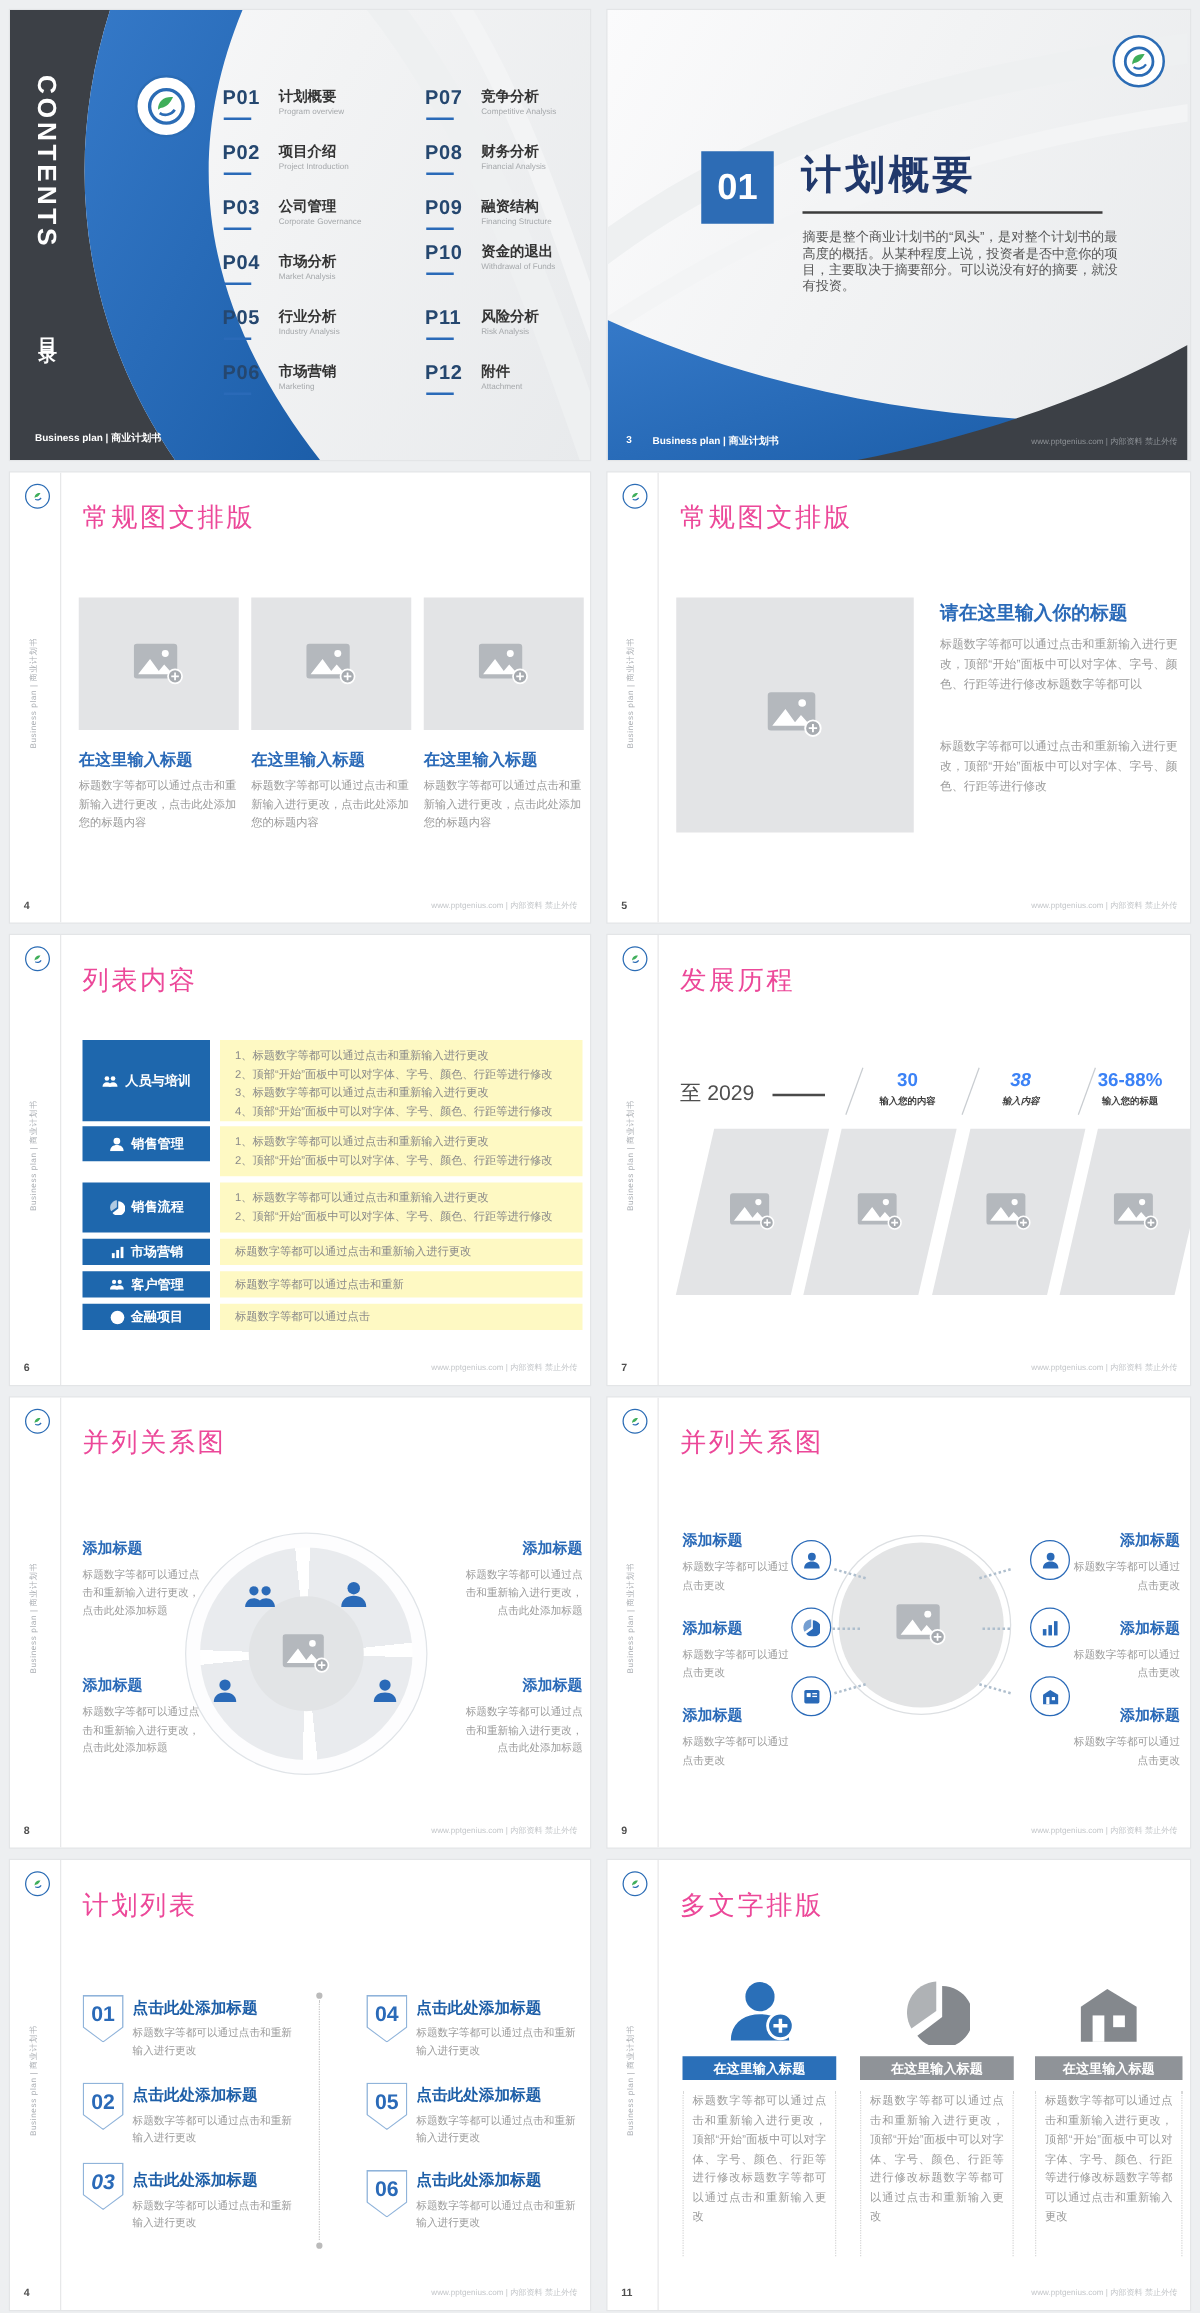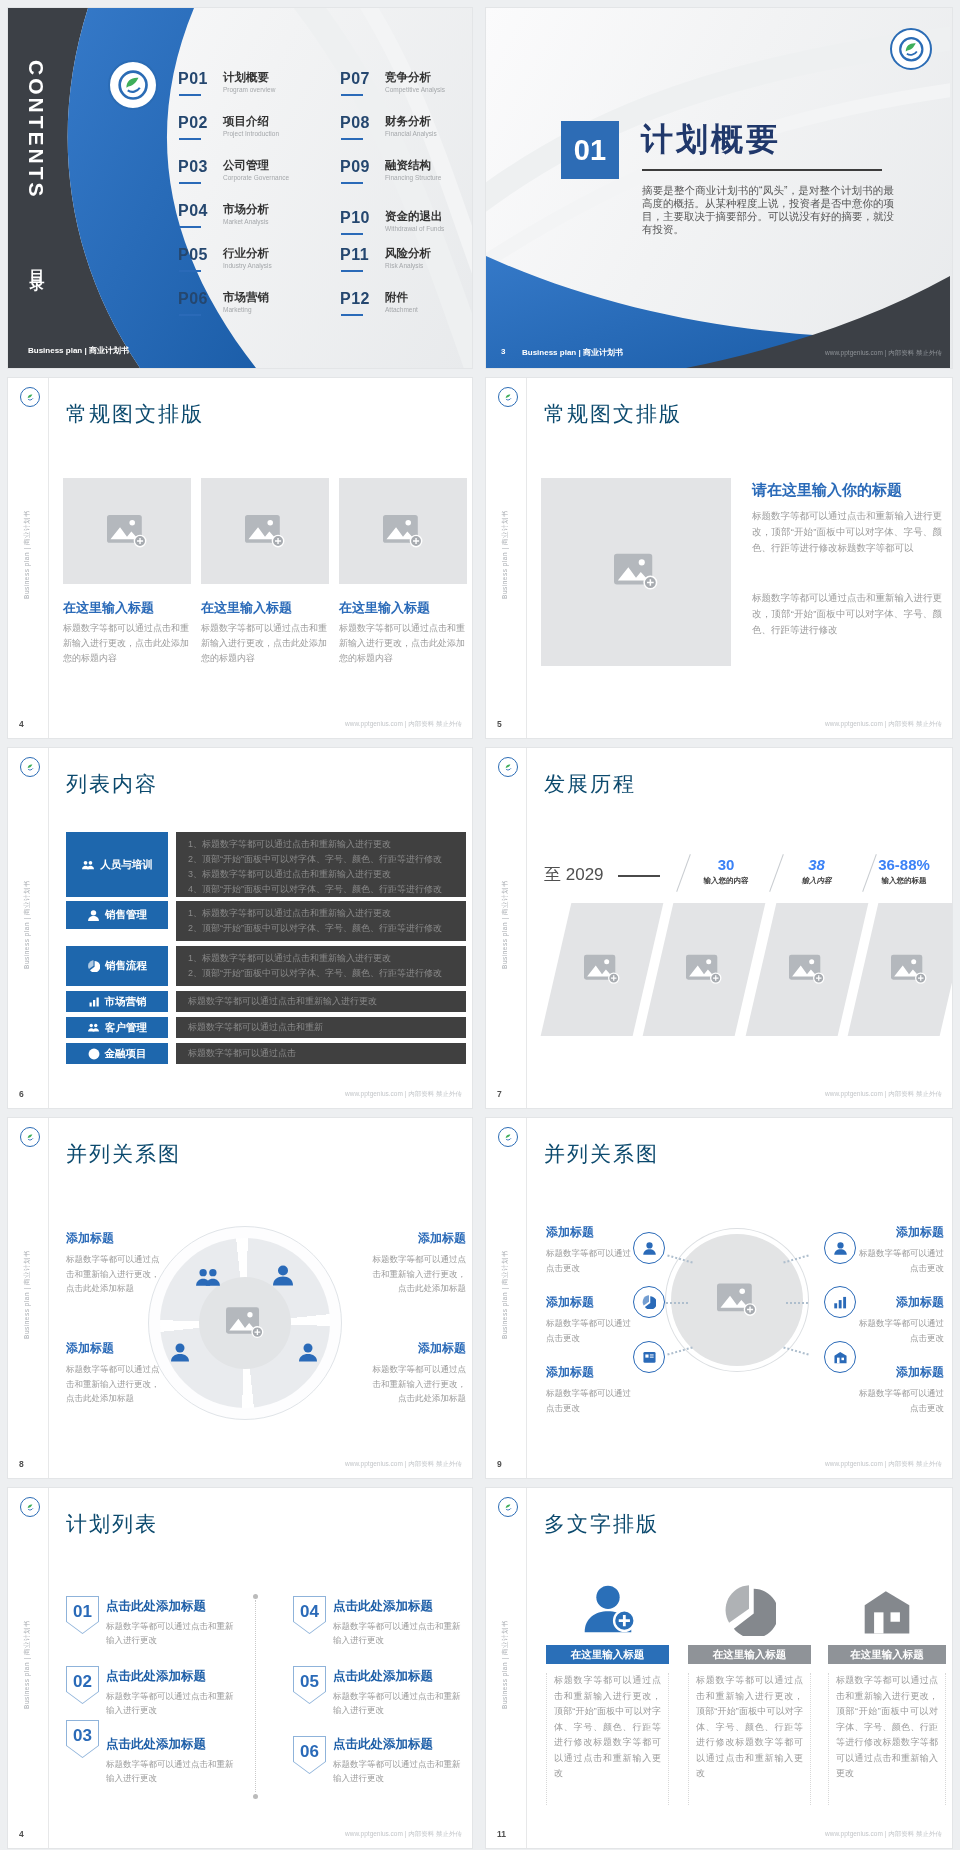--- a/index.html
+++ b/index.html
@@ -6,32 +6,32 @@
   body{width:960px;height:1850px;background:#edeff1;font-family:"Liberation Sans","DejaVu Sans",sans-serif;}
   .grid{display:grid;grid-template-columns:464px 466px;grid-auto-rows:360px;gap:10px 14px;padding:8px;}
   .slide{position:relative;background:#fff;overflow:hidden;box-shadow:0 0 0 1px rgba(0,0,0,.04);}
   .abs{position:absolute;}
   
   .cover{background:linear-gradient(118deg,#fbfbfc 0%,#f2f3f4 45%,#e8eaec 100%);}
   
   .logo{position:absolute;border-radius:50%;background:#fff;border:2px solid #2b6cb5;box-sizing:border-box;display:flex;align-items:center;justify-content:center;}
   .logo svg{width:70%;height:70%;}
   
-  .c-title{position:absolute;left:58px;top:22px;font-size:21px;color:#0c4a6e;letter-spacing:2px;}
+  .c-title{position:absolute;left:58px;top:22px;font-size:21px;color:#ec4899;letter-spacing:2px;}
   .c-vline{position:absolute;left:40px;top:0;bottom:0;width:1px;background:#e7e8e9;}
   .c-vtext{position:absolute;left:-36px;top:172px;width:110px;text-align:center;transform:rotate(-90deg);font-size:6.5px;color:#a9adb2;letter-spacing:.5px;}
   .c-page{position:absolute;left:11px;bottom:9px;font-size:8.5px;font-weight:bold;color:#4f4f4f;}
   .c-wm{position:absolute;right:10px;bottom:9px;font-size:6.5px;color:#c3c6c9;}
   .blue{color:#2a6ab8;}
   .body-gray{color:#9b9b9b;}
   
   .ph{position:absolute;background:#e3e4e6;display:flex;align-items:center;justify-content:center;}
   
   .l-btn{position:absolute;left:58px;width:102px;background:#1e67ad;color:#fff;display:flex;align-items:center;justify-content:center;gap:5px;font-size:10.5px;font-weight:bold;}
-  .l-panel{position:absolute;left:168px;width:290px;background:#404040;color:#8a8a8a;font-size:9px;box-sizing:border-box;}
+  .l-panel{position:absolute;left:168px;width:290px;background:#fef9c3;color:#8a8a8a;font-size:9px;box-sizing:border-box;}
   .l-panel.multi{padding:5px 0 0 12px;line-height:15px;}
   .l-panel.single{display:flex;align-items:center;padding-left:12px;}
   
   .skewp{display:inline-block;width:92px;height:133px;margin-right:6px;background:#e3e4e6;transform:skewX(-13deg);position:relative;}
   .skewp .inner{position:absolute;inset:0;display:flex;align-items:center;justify-content:center;transform:skewX(13deg);}
   .slash{position:absolute;width:1px;height:40px;background:#c9cdd1;transform:rotate(20deg);}
   .ms{position:absolute;text-align:center;}
   .ms .v{font-size:15px;font-weight:bold;color:#3b82f6;}
   .ms .c{font-size:7.5px;font-weight:bold;color:#3f3f3f;margin-top:3px;}
   
@@ -185,21 +185,21 @@
         <span class="toc-ul"></span>
         <span class="toc-cn">财务分析</span>
         <span class="toc-en">Financial Analysis</span>
       </div>
     <div class="toc-item" style="left:332px;top:150px">
         <span class="toc-num">P09</span>
         <span class="toc-ul"></span>
         <span class="toc-cn">融资结构</span>
         <span class="toc-en">Financing Structure</span>
       </div>
-    <div class="toc-item" style="left:332px;top:201px">
+    <div class="toc-item" style="left:332px;top:186px">
         <span class="toc-num">P10</span>
         <span class="toc-ul"></span>
         <span class="toc-cn">资金的退出</span>
         <span class="toc-en">Withdrawal of Funds</span>
       </div>
     <div class="toc-item" style="left:332px;top:238px">
         <span class="toc-num">P11</span>
         <span class="toc-ul"></span>
         <span class="toc-cn">风险分析</span>
         <span class="toc-en">Risk Analysis</span>
@@ -594,21 +594,21 @@
         <div class="p-body">标题数字等都可以通过点击和重新输入进行更改</div>
       </div>
     <div class="badge" style="left:58px;top:178px;">
         <div class="bo"></div>
         <div class="bi">02</div>
       </div>
     <div class="abs" style="left:98px;top:180px;width:128px;">
       <div class="p-title">点击此处添加标题</div>
         <div class="p-body">标题数字等都可以通过点击和重新输入进行更改</div>
       </div>
-    <div class="badge" style="left:58px;top:232px;">
+    <div class="badge" style="left:58px;top:242px;font-style:italic;">
         <div class="bo"></div>
         <div class="bi">03</div>
       </div>
     <div class="abs" style="left:98px;top:248px;width:128px;">
       <div class="p-title">点击此处添加标题</div>
         <div class="p-body">标题数字等都可以通过点击和重新输入进行更改</div>
       </div>
     <div class="badge" style="left:285px;top:108px;">
         <div class="bo"></div>
         <div class="bi">04</div>

